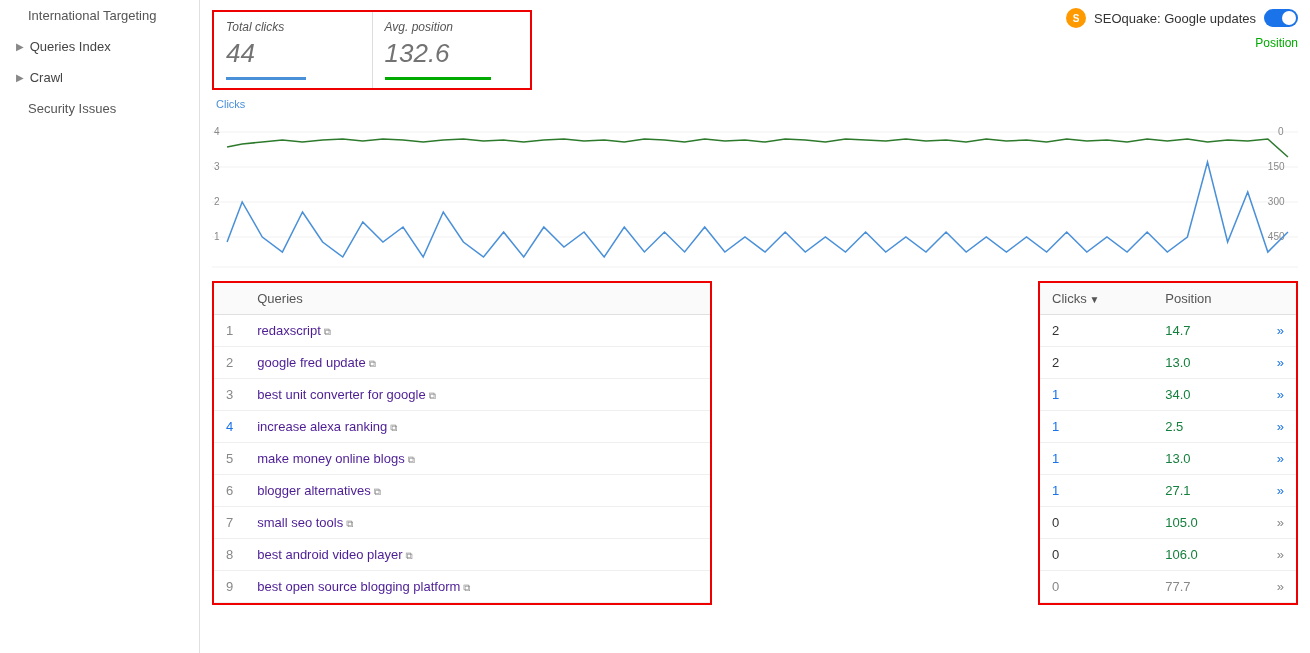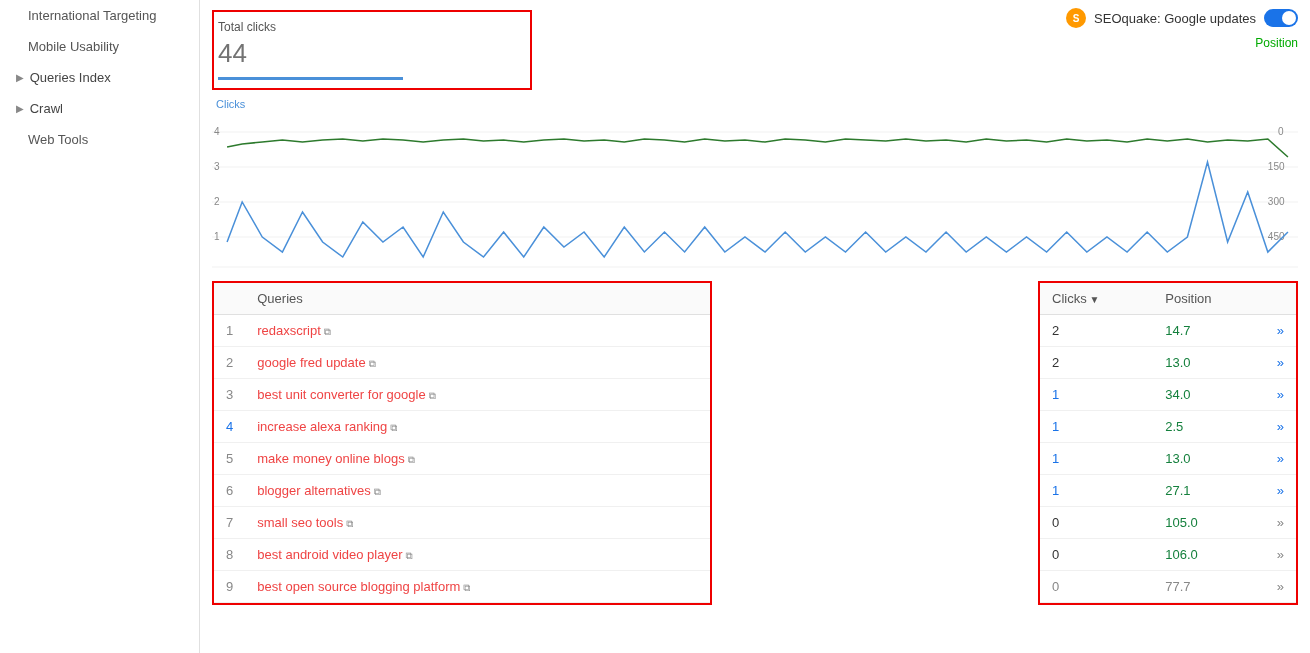--- a/index.html
+++ b/index.html
@@ -35,22 +35,23 @@
 
     
     .stats-row {
       display: flex;
       border: 2px solid #e00;
       margin: 4px 12px 8px 12px;
       width: 320px;
     }
     .stat-box {
       flex: 1;
-      padding: 8px 4px;
+      padding: 8px 12px;
       border-right: 1px solid #ddd;
+      font-style: italic;
     }
     .stat-box:last-child { border-right: none; }
     .stat-label { font-size: 12px; color: #555; margin-bottom: 4px; }
     .stat-value { font-size: 26px; font-weight: 300; color: #737373; }
     .stat-bar-blue { height: 3px; background: #4a90d9; margin-top: 8px; width: 60%; }
     .stat-bar-green { height: 3px; background: #0a0; margin-top: 8px; width: 80%; }
 
     
     .seoquake-bar {
       position: absolute;
@@ -139,21 +140,21 @@
       border-bottom: 1px solid #e0e0e0;
       background: #fafafa;
     }
     .queries-table td {
       padding: 8px 12px;
       border-bottom: 1px solid #f0f0f0;
       font-size: 13px;
     }
     .row-num { color: #888; width: 30px; }
     .row-num.blue { color: #1a73e8; }
-    .query-link { color: #ef4444; text-decoration: none; }
+    .query-link { color: #4c1d95; text-decoration: none; }
     .ext-icon { font-size: 10px; color: #888; margin-left: 3px; }
 
     
     .tables-spacer { flex: 1; }
 
     
     .right-table-container {
       border: 2px solid #e00;
       width: 260px;
       min-width: 260px;
@@ -186,45 +187,47 @@
     
     .partial-row td { color: #888; }
   </style>
 </head>
 <body>
 
 <div class="sidebar">
   <div class="sidebar-item sub">
     <span>International Targeting</span>
   </div>
-  <div class="sidebar-item sub">
-    <span>Mobile Usability</span>
-  </div>
   <div class="sidebar-item">
     <span class="sidebar-arrow">▶</span>
     <span>Queries Index</span>
   </div>
   <div class="sidebar-item">
     <span class="sidebar-arrow">▶</span>
     <span>Crawl</span>
   </div>
   <div class="sidebar-item sub">
-    <span>Web Tools</span>
+    <span>Security Issues</span>
   </div>
 </div>
 
 <div class="main-content">
 
   <div style="position:relative; padding-top:6px;">
 
     <div class="stats-row">
       <div class="stat-box">
         <div class="stat-label">Total clicks</div>
         <div class="stat-value">44</div>
         <div class="stat-bar-blue"></div>
+      </div>
+      <div class="stat-box">
+        <div class="stat-label">Avg. position</div>
+        <div class="stat-value">132.6</div>
+        <div class="stat-bar-green"></div>
       </div>
     </div>
 
     <div class="seoquake-bar">
       <span class="seoquake-icon">S</span>
       <span>SEOquake: Google updates</span>
       <div class="toggle-switch"></div>
     </div>
     <div class="position-label">Position</div>
   </div>

